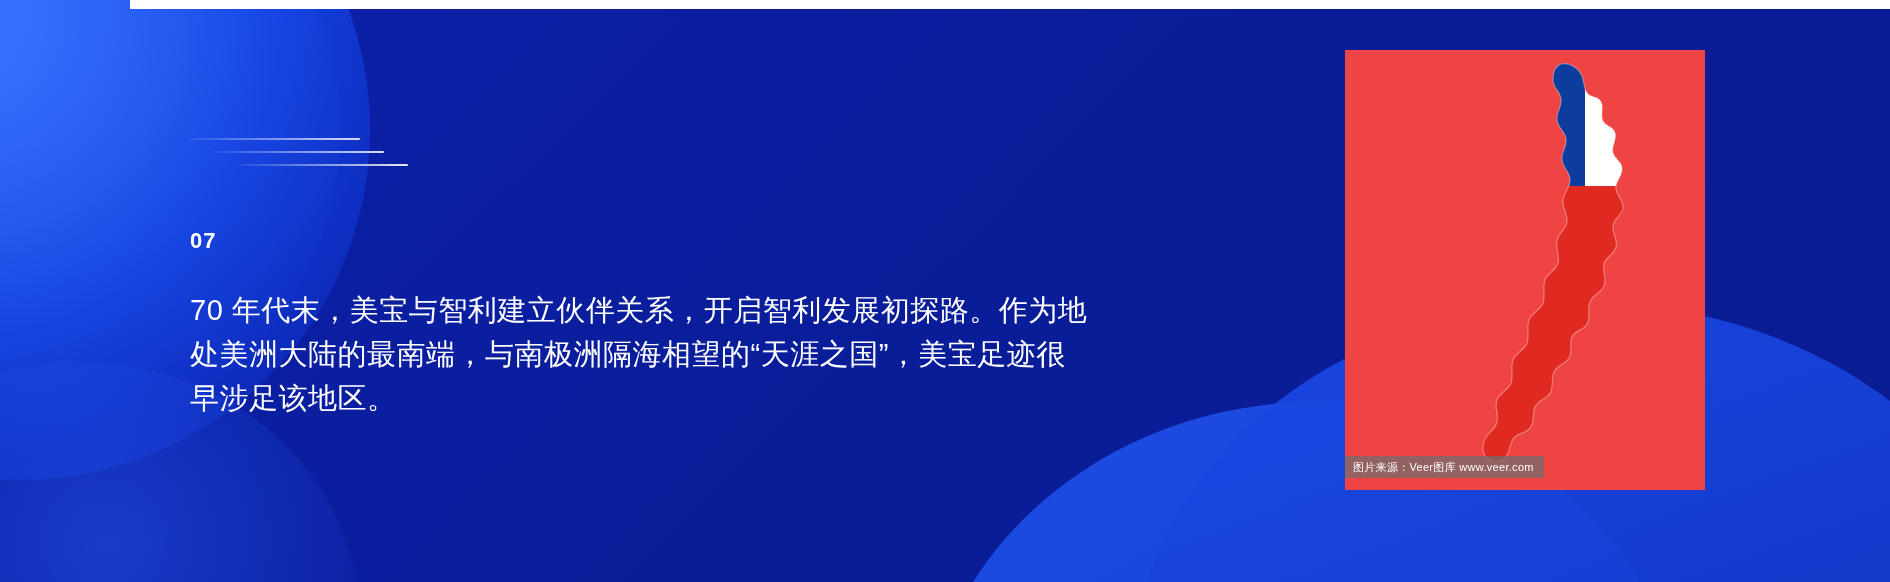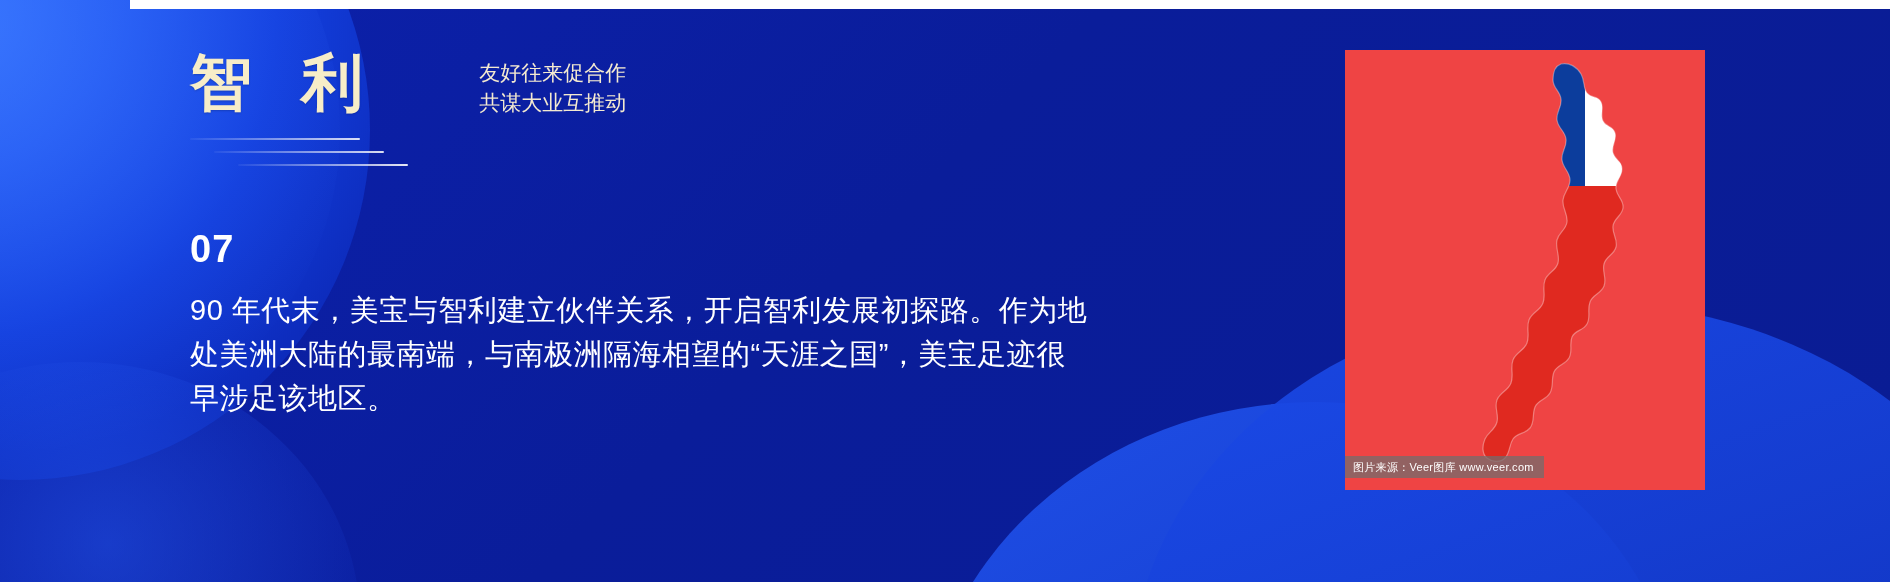--- a/index.html
+++ b/index.html
@@ -146,21 +146,21 @@
   }
   .deco-lines .l3 {
     left: 48px; top: 26px; width: 170px;
     background: linear-gradient(90deg, rgba(255,255,255,0.05) 0%, rgba(255,255,255,0.9) 100%);
   }
 
   .section-number {
     position: absolute;
     left: 190px;
     top: 228px;
-    font-size: 38px;
+    font-size: 22px;
     font-weight: 700;
     color: #ffffff;
     letter-spacing: 1px;
   }
 
   .body-text {
     position: absolute;
     left: 190px;
     top: 288px;
     width: 900px;
@@ -221,37 +221,30 @@
   <div class="bg-base"></div>
   <div class="circle-big"></div>
   <div class="circle-glow"></div>
   <div class="blob-left-bottom"></div>
   <div class="blob-bottom-2"></div>
   <div class="blob-bottom"></div>
   <div class="top-white-bar"></div>
 
   <div class="content">
 
-    <div class="title-row">
-      <div class="main-title">智  利</div>
-      <div class="subtitle-block">
-        <div>友好往来促合作</div>
-        <div>共谋大业互推动</div>
-      </div>
-    </div>
 
     <div class="deco-lines">
       <span class="l1"></span>
       <span class="l2"></span>
       <span class="l3"></span>
     </div>
 
     <div class="section-number">07</div>
 
-    <div class="body-text">90 年代末，美宝与智利建立伙伴关系，开启智利发展初探路。作为地处美洲大陆的最南端，与南极洲隔海相望的“天涯之国”，美宝足迹很早涉足该地区。</div>
+    <div class="body-text">70 年代末，美宝与智利建立伙伴关系，开启智利发展初探路。作为地处美洲大陆的最南端，与南极洲隔海相望的“天涯之国”，美宝足迹很早涉足该地区。</div>
   </div>
 
   <div class="image-card">
     <div class="map-wrap">
       <svg class="map-svg" viewBox="0 0 230 410">
         <defs>
           <clipPath id="chileClip">
             <path d="M96,6
                      C104,4 112,9 116,16
                      C120,23 118,30 122,35

